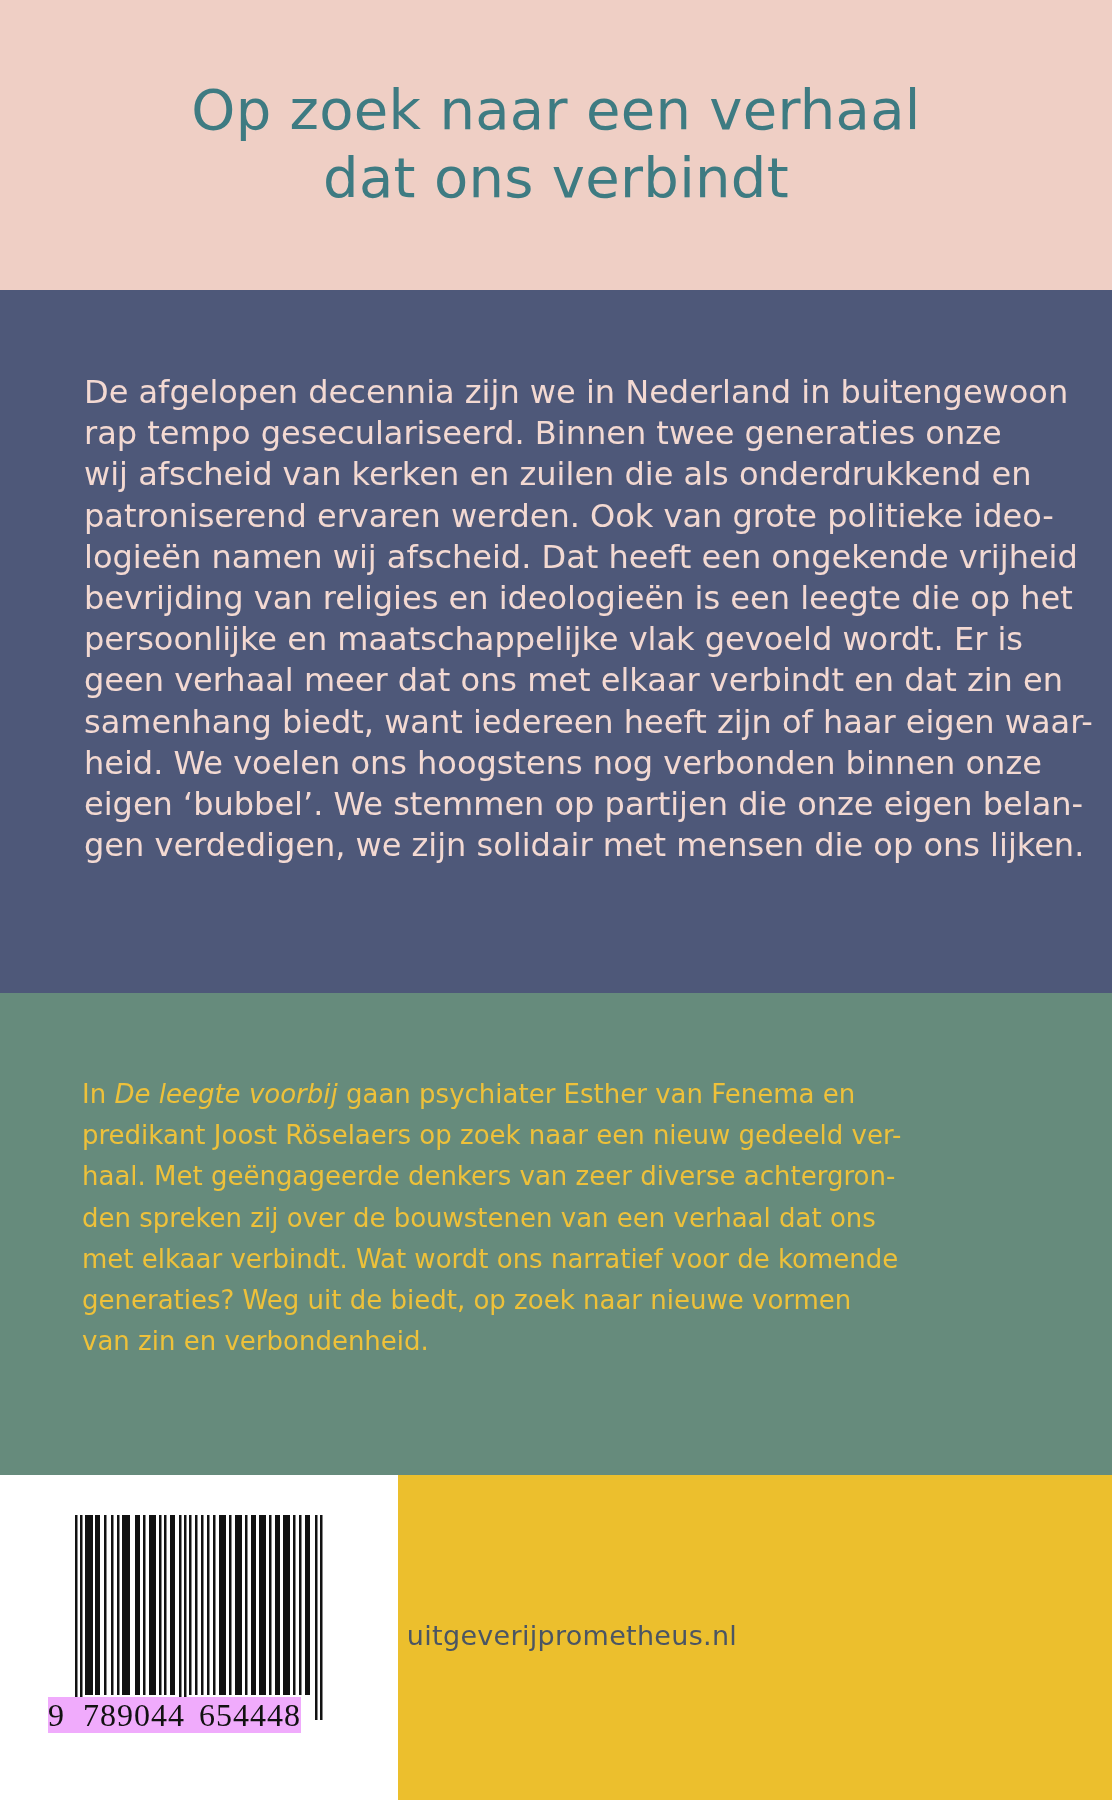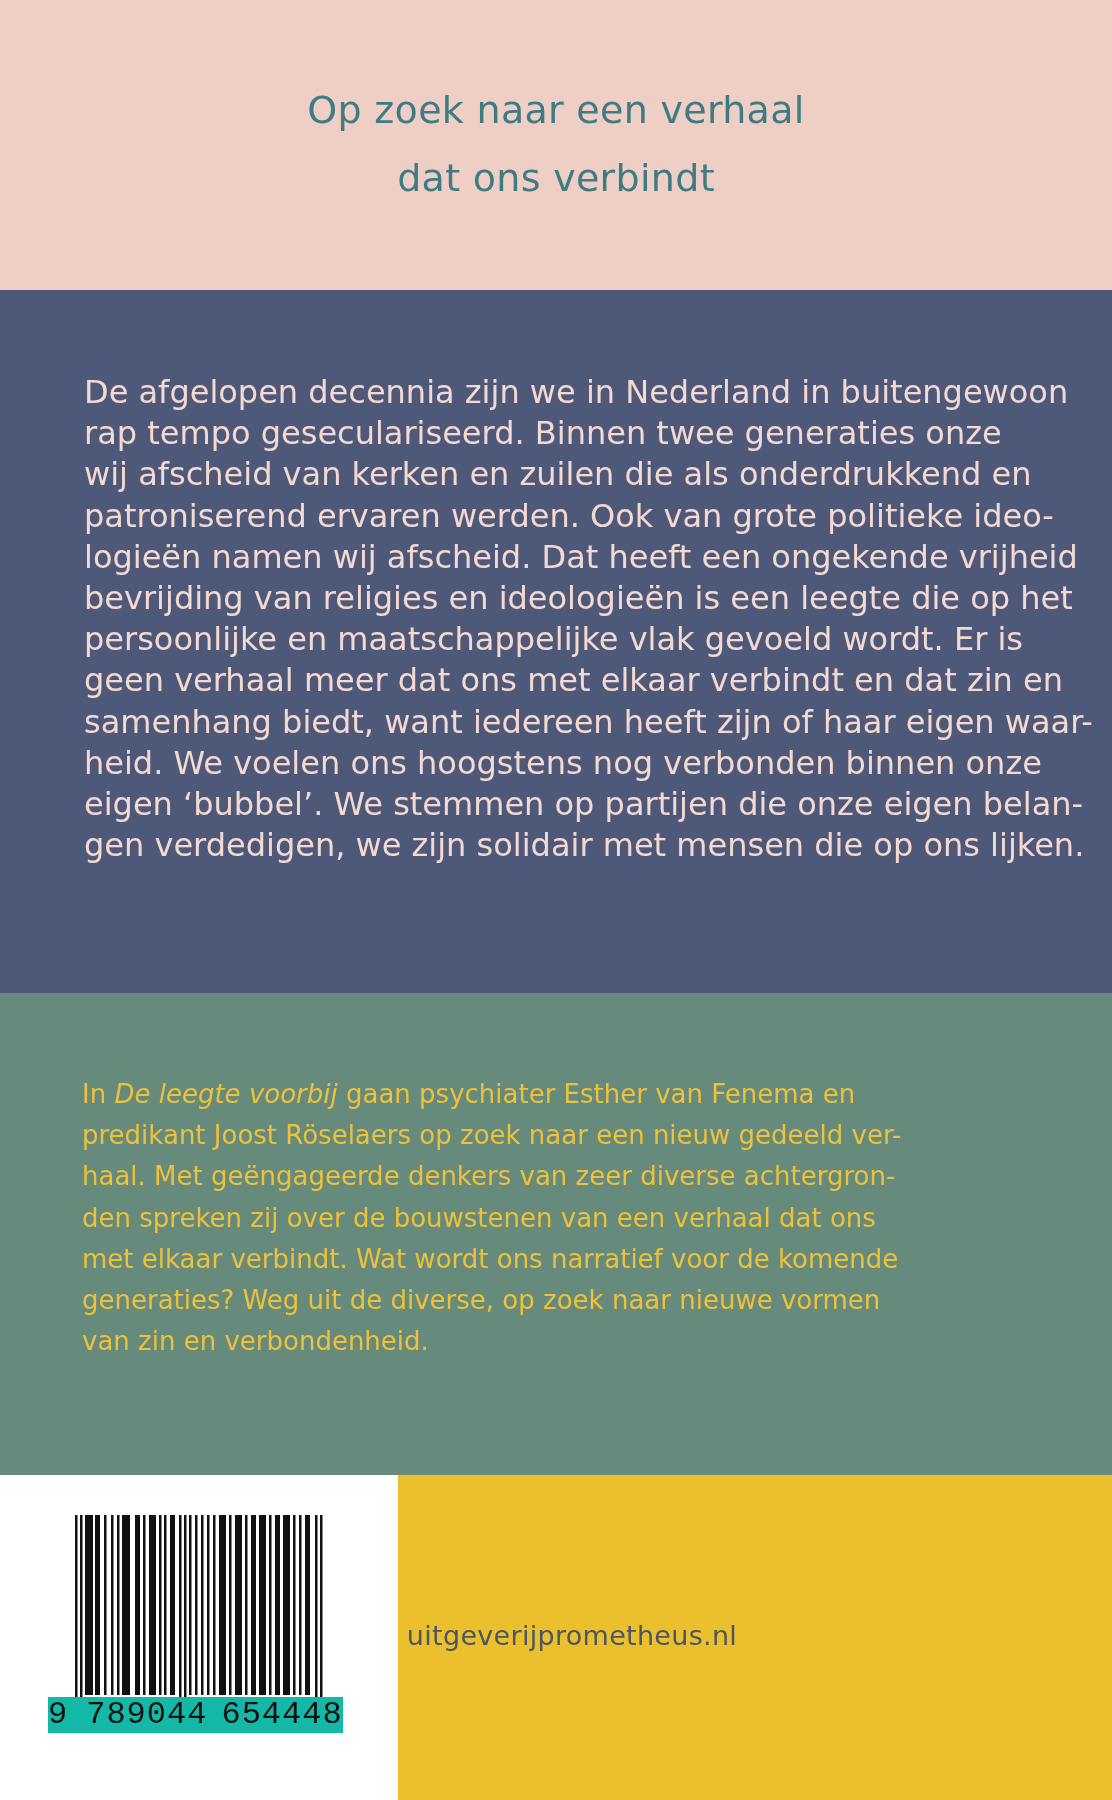--- a/index.html
+++ b/index.html
@@ -1,31 +1,31 @@
 <!DOCTYPE html>
 <html><head>
 <meta charset="utf-8">
 <style>
   html, body { margin: 0; padding: 0; }
   body { width: 1112px; height: 1800px; position: relative; overflow: hidden;
          font-family: "DejaVu Sans", sans-serif; }
   .band { position: absolute; left: 0; width: 1112px; }
   #top { top: 0; height: 290px; background: #efcfc5; }
   #title { position: absolute; left: 0; right: 0; top: 76px; text-align: center;
-           color: #3e7b82; font-size: 38px; line-height: 68px; font-weight: normal; margin: 0; letter-spacing: 0.3px; }
+           color: #3e7b82; font-size: 56px; line-height: 68px; font-weight: normal; margin: 0; letter-spacing: 0.3px; }
   #blue { top: 290px; height: 703px; background: #4e5879; }
   .line { display: block; white-space: nowrap; }
   #green { top: 993px; height: 482px; background: #668b7c; }
   #white { top: 1475px; left: 0; width: 398px; height: 325px; background: #ffffff; }
   #yellow { position: absolute; top: 1475px; left: 398px; width: 714px; height: 325px; background: #ecbf2d; }
   #url { position: absolute; left: 0; right: 0; top: 1620px; text-align: center; padding-left: 32px;
          color: #4b5563; font-size: 27px; letter-spacing: 0.3px; }
   #barcode { position: absolute; left: 75px; top: 1515px; width: 255px; height: 205px; }
-  #isbn { position: absolute; left: 48px; top: 1697px; font-family: Liberation Mono, monospace; font-size: 32px; color: #111;
-          letter-spacing: 1px; background: #14b8a6; line-height: 36px; }
+  #isbn { position: absolute; left: 48px; top: 1697px; font-family: Liberation Serif, serif; font-size: 32px; color: #111;
+          letter-spacing: 1px; background: #f0abfc; line-height: 36px; }
   #isbn .first { margin-right: 18px; }
   #isbn .mid { margin-right: 14px; }
 </style>
 </head>
 <body>
 
 <div class="band" id="top"></div>
 <h1 id="title">
   <span class="line">Op zoek naar een verhaal</span>
   <span class="line">dat ons verbindt</span>
@@ -47,21 +47,21 @@
   <span class="line">gen verdedigen, we zijn solidair met mensen die op ons lijken.</span>
 </p>
 
 <div class="band" id="green"></div>
 <p style="position:absolute;left:82px;top:1074px;width:960px;margin:0;color:#eec13a;font-size:26px;line-height:41.2px;">
   <span class="line"><span>In </span><em>De leegte voorbij</em><span> gaan psychiater Esther van Fenema en</span></span>
   <span class="line">predikant Joost Röselaers op zoek naar een nieuw gedeeld ver-</span>
   <span class="line">haal. Met geëngageerde denkers van zeer diverse achtergron-</span>
   <span class="line">den spreken zij over de bouwstenen van een verhaal dat ons</span>
   <span class="line">met elkaar verbindt. Wat wordt ons narratief voor de komende</span>
-  <span class="line">generaties? Weg uit de diverse, op zoek naar nieuwe vormen</span>
+  <span class="line">generaties? Weg uit de biedt, op zoek naar nieuwe vormen</span>
   <span class="line">van zin en verbondenheid.</span>
 </p>
 
 <div class="band" id="white"></div>
 <div id="yellow"></div>
 
 <svg id="barcode" viewBox="0 0 255 205" preserveAspectRatio="none">
   <g fill="#111">
     <rect x="0" y="0" width="2.5" height="205"></rect>
     <rect x="5" y="0" width="2.5" height="205"></rect>

